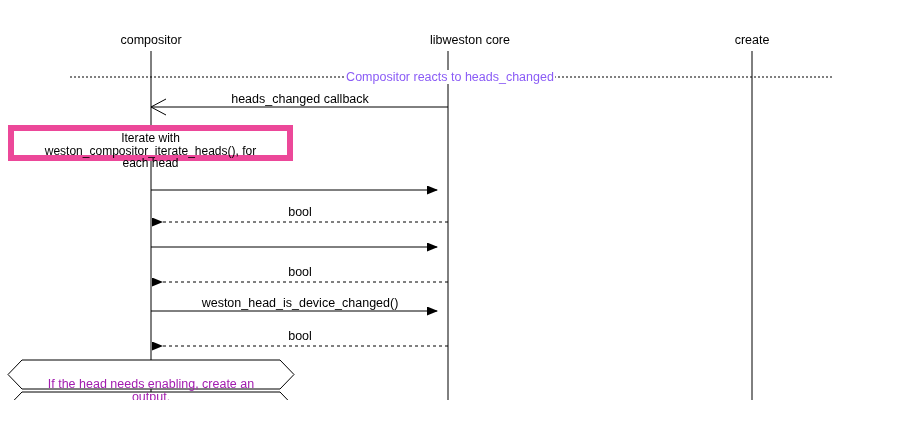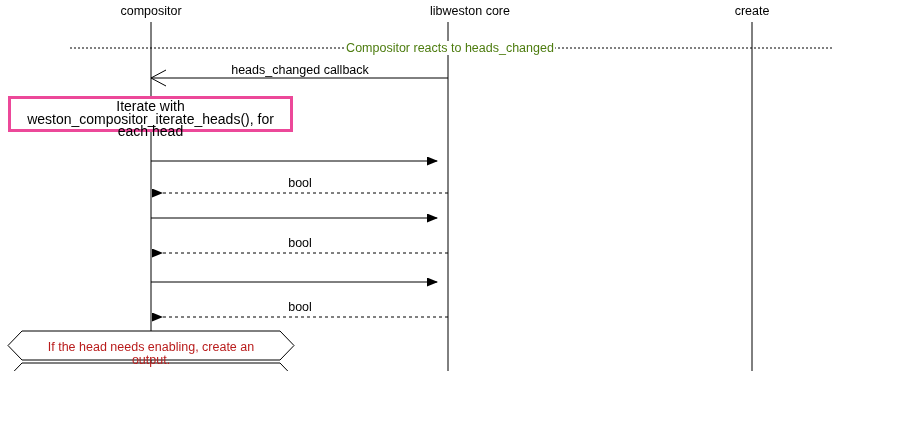--- a/index.html
+++ b/index.html
@@ -9,20 +9,21 @@
   }
   body {
     font-family: "Liberation Sans", sans-serif;
   }
   #diagram-root {
     position: relative;
     width: 900px;
     height: 371px;
     background: #ffffff;
     overflow: hidden;
+    margin-top: 29px;
   }
   .svg-layer {
     position: absolute;
     top: 0;
     left: 0;
     width: 900px;
     height: 429px;
   }
   .lifeline-label {
     position: absolute;
@@ -40,53 +41,53 @@
     color: #000000;
     white-space: nowrap;
     background: #ffffff;
     padding: 0 2px;
     line-height: 14px;
   }
   .divider-label {
     position: absolute;
     transform: translateX(-50%);
     font-size: 12.5px;
-    color: #4d7c0f;
+    color: #8b5cf6;
     white-space: nowrap;
     background: #ffffff;
     padding: 0 1px;
     line-height: 14px;
   }
   .note-box {
     position: absolute;
     box-sizing: border-box;
-    border: 3px solid #ec4899;
+    border: 6px solid #ec4899;
     background: #ffffff;
-    font-size: 14px;
+    font-size: 12px;
     color: #000000;
     text-align: center;
     line-height: 12.5px;
     padding-top: 1px;
     white-space: pre-line;
   }
   .hex-wrap {
     position: absolute;
   }
   .hex-text {
     position: absolute;
     left: 0;
-    top: 8px;
+    top: 16px;
     width: 100%;
     height: 100%;
     box-sizing: border-box;
     display: flex;
     align-items: center;
     justify-content: center;
     font-size: 12.5px;
-    color: #b91c1c;
+    color: #a21caf;
     text-align: center;
     line-height: 12.5px;
     white-space: pre-line;
     padding: 0 16px;
   }
 </style>
 </head>
 <body>
 
 <div id="diagram-root">
@@ -163,20 +164,21 @@
   <div class="divider-label" style="left:450px; top:41px;">Compositor reacts to heads_changed</div>
 
   <div class="msg-label" style="left:300px; top:63px;">heads_changed callback</div>
 
 
   <div class="msg-label" style="left:300px; top:176px;">bool</div>
 
 
   <div class="msg-label" style="left:300px; top:236px;">bool</div>
 
+  <div class="msg-label" style="left:300px; top:267px;">weston_head_is_device_changed()</div>
 
   <div class="msg-label" style="left:300px; top:300px;">bool</div>
 
   <div class="note-box" style="left:8px; top:96px; width:285px; height:36px;">Iterate with
 weston_compositor_iterate_heads(), for
 each head</div>
 
   <div class="hex-wrap" style="left:8px; top:331px; width:286px; height:29px;">
     <div class="hex-text">If the head needs enabling, create an
 output.</div>

